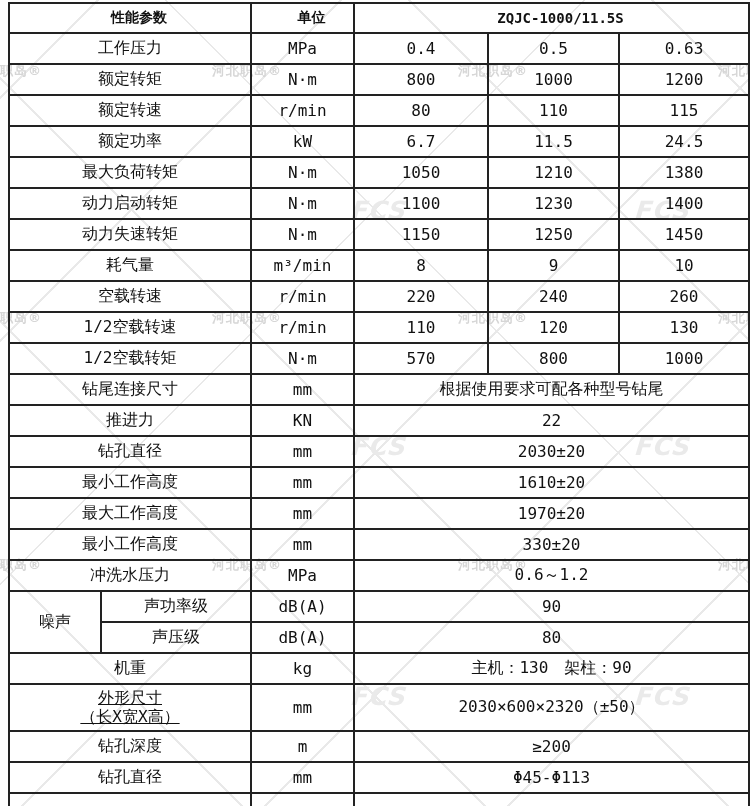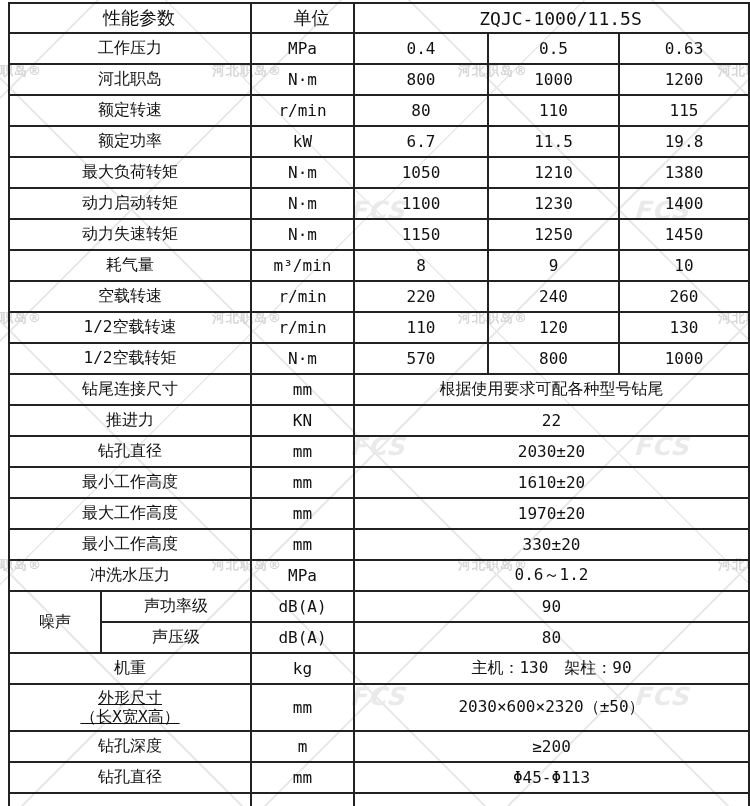--- a/index.html
+++ b/index.html
@@ -44,21 +44,21 @@
   table.spec td{
     border:2px solid #222;
     text-align:center;
     vertical-align:middle;
     padding:0 2px;
     font-size:16px;
     color:#111;
     height:29px;
     overflow:hidden;
   }
-  tr.hdr td{font-size:18px;font-weight:normal;height:28px;padding-left:20px;}
+  tr.hdr td{font-size:14px;font-weight:bold;height:28px;padding-left:20px;}
   td.param{font-size:16px;margin-left:24px;}
   td.sub2{font-size:14px;line-height:1.15;text-decoration:underline;}
   tr.tall td{height:45px;}
   tr.cut td{height:20px;border-bottom:none;}
 </style>
 </head>
 <body>
 
 <div id="screen">
 
@@ -102,39 +102,39 @@
     </tr>
 
     <tr>
       <td class="param" colspan="2">工作压力</td>
       <td>MPa</td>
       <td>0.4</td>
       <td>0.5</td>
       <td>0.63</td>
     </tr>
     <tr>
-      <td class="param" colspan="2">河北职岛</td>
+      <td class="param" colspan="2">额定转矩</td>
       <td>N·m</td>
       <td>800</td>
       <td>1000</td>
       <td>1200</td>
     </tr>
     <tr>
       <td class="param" colspan="2">额定转速</td>
       <td>r/min</td>
       <td>80</td>
       <td>110</td>
       <td>115</td>
     </tr>
     <tr>
       <td class="param" colspan="2">额定功率</td>
       <td>kW</td>
       <td>6.7</td>
       <td>11.5</td>
-      <td>19.8</td>
+      <td>24.5</td>
     </tr>
     <tr>
       <td class="param" colspan="2">最大负荷转矩</td>
       <td>N·m</td>
       <td>1050</td>
       <td>1210</td>
       <td>1380</td>
     </tr>
     <tr>
       <td class="param" colspan="2">动力启动转矩</td>

